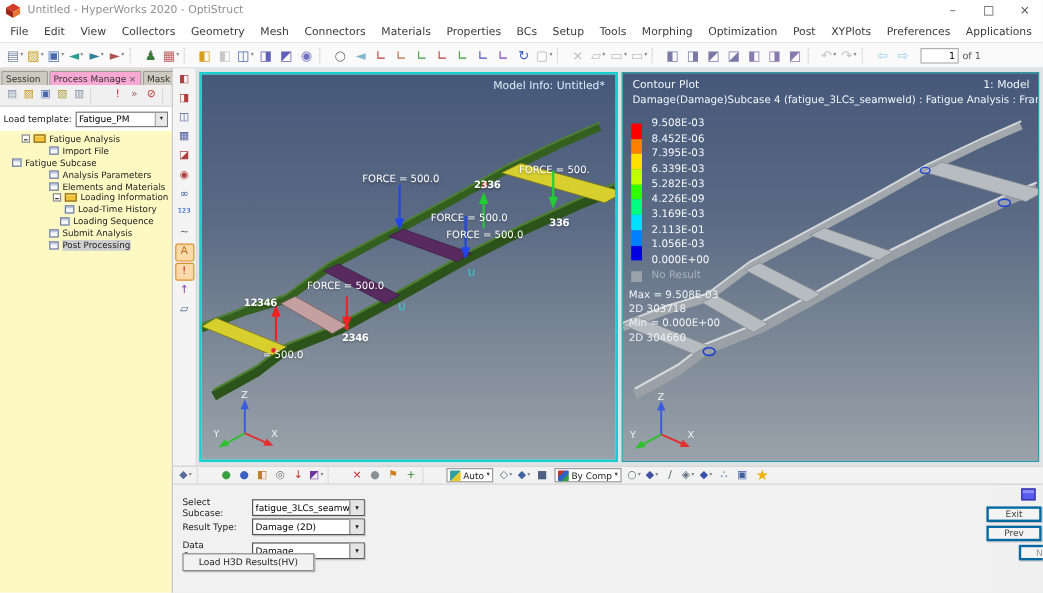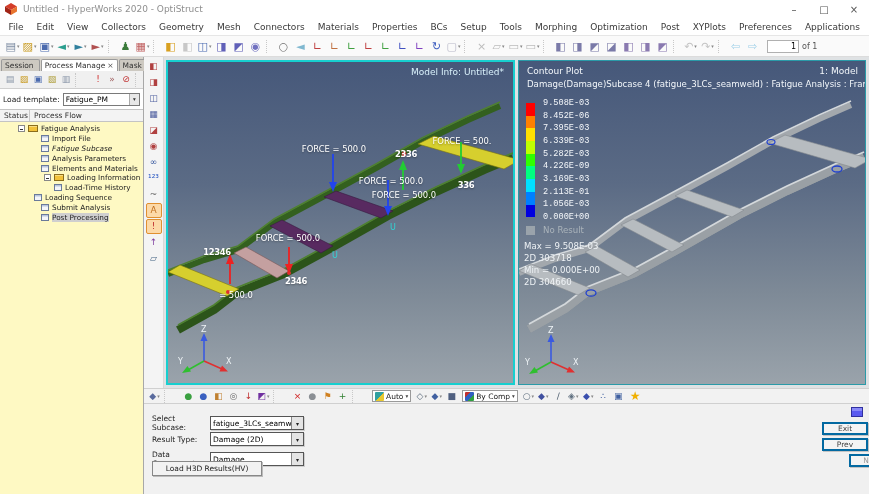--- a/index.html
+++ b/index.html
@@ -25,21 +25,21 @@
   .ticon .caret.dd { display:inline; }
   .ticon.sep { width:7px; height:13px; border-left:1px dotted #c8c8c8; margin:0 2px; }
   .page-box { margin-left:6px; display:flex; align-items:center; gap:3px; }
   .page-input { width:32px; height:13px; border:1px solid #b0b0b0; background:#fff; font-size:8px; text-align:right; padding-right:2px; font-family:inherit; }
   .page-of { font-size:8px; color:#555; }
 
   
   .left-panel { position:absolute; left:0; top:57px; width:144px; bottom:0; background:#ffffff; border-right:1px solid #a8a8a8; display:flex; flex-direction:column; }
   .tabs { height:14px; background:#d9d5cd; display:flex; align-items:flex-end; padding-left:1px; flex:none; }
   .tab { font-size:7.5px; color:#333; background:#cdc9c1; border:1px solid #9a9a9a; border-bottom:none; border-radius:2px 2px 0 0; padding:1px 3px; margin-right:1px; display:flex; gap:2px; white-space:nowrap; }
-  .tab.active { background:#ffffff;text-align:right; }
+  .tab.active { background:#f9a8d4;text-align:right; }
   .tab .tclose { color:#555; }
   .pm-toolbar { height:18px; background:#f0f0f0; border-bottom:1px solid #cfcfcf; display:flex; align-items:center; padding:0 3px; flex:none; }
   .pm-toolbar .ticon { width:14px; height:14px; font-size:9px; }
   .lt-row { height:20px; display:flex; align-items:center; gap:3px; padding:0 3px; flex:none; background:#fff; }
   .lt-label { font-size:7.5px; color:#222; white-space:nowrap; }
   .combo-sm { flex:1; height:13px; border:1px solid #7a7a7a; background:#fff; display:flex; align-items:center; font-size:7.5px; overflow:hidden; }
   .combo-sm .cv { flex:1; padding-left:2px; white-space:nowrap; overflow:hidden; }
   .combo-sm .ca { width:10px; height:100%; background:#e8e8e8; border-left:1px solid #aaa; font-size:5.5px; display:flex; align-items:center; justify-content:center; color:#333; flex:none; }
   .tree-header { height:13px; display:flex; border-top:1px solid #c4c4c4; border-bottom:1px solid #c4c4c4; background:#f3f3f3; font-size:7.5px; color:#333; flex:none; }
   .th-status { width:30px; padding-left:4px; border-right:1px solid #c9c9c9; display:flex; align-items:center; }
@@ -70,21 +70,21 @@
   .triad { position:absolute; left:10px; bottom:6px; z-index:3; }
   .triad text { fill:#eef3f6; font-size:8px; font-family:inherit; }
 
   
   .rv-title { position:absolute; left:8px; top:5px; font-size:9px; color:#f2f6fa; z-index:4; }
   .rv-window-label { position:absolute; right:7px; top:5px; font-size:9px; color:#f2f6fa; z-index:4; }
   .rv-sub { position:absolute; left:8px; top:18px; font-size:8.6px; color:#f2f6fa; white-space:nowrap; z-index:4; }
   .legend-bar { position:absolute; left:7px; top:42px; width:9px; z-index:4; }
   .legend-bar .band { width:9px; height:12.7px; }
   .legend-labels { position:absolute; left:24px; top:35.6px; display:flex; flex-direction:column; z-index:4; }
-  .legend-value { height:12.7px; display:flex; align-items:center; font-size:8.6px; color:#f4f7fa;font-family:Liberation Mono, monospace; }
+  .legend-value { height:12.7px; display:flex; align-items:center; font-size:8.6px; color:#f4f7fa; }
   .no-result { position:absolute; left:7px; top:164px; display:flex; align-items:center; gap:8px; z-index:4; }
   .nr-swatch { width:9px; height:9px; background:#9aa3ab; }
   .nr-label { font-size:8.6px; color:#aab3ba; }
   .legend-stats { position:absolute; left:5px; top:180px; z-index:4; }
   .stat-line { font-size:8.6px; color:#eef2f5; height:12px; }
 
   
   .bottom-toolbar { position:absolute; left:144px; top:388px; width:725px; height:16px; background:#f2f2f2; border-top:1px solid #d0d0d0; border-bottom:1px solid #d0d0d0; display:flex; align-items:center; padding-left:3px; }
   .bottom-toolbar .ticon { width:15px; height:13px; font-size:9px; }
   .mini-combo { height:12px; border:1px solid #9a9a9a; background:#fff; display:flex; align-items:center; margin:0 3px; padding:0 2px; gap:2px; }
@@ -493,39 +493,35 @@
         </span>
 
     </div>
     <div class="lt-row">
       <span class="lt-label">Load template:</span>
       <span class="combo-sm">
         <span class="cv">Fatigue_PM</span>
         <span class="ca">▾</span>
       </span>
     </div>
-    <div class="tree-header">
-      <span class="th-status">Status</span>
-      <span class="th-flow">Process Flow</span>
-    </div>
     <div class="tree">
 
         <div class="titem" style="padding-left: 18px;">
           <span class="expander expander-on"></span>
           <span class="nicon folder"></span>
           <span class="tlabel">Fatigue Analysis</span>
         </div>
 
         <div class="titem" style="padding-left: 31px;">
           <span class="expander"></span>
           <span class="nicon task"></span>
           <span class="tlabel">Import File</span>
         </div>
 
-        <div class="titem" style="padding-left: 31px; font-style: italic;">
+        <div class="titem" style="">
           <span class="expander"></span>
           <span class="nicon task"></span>
           <span class="tlabel">Fatigue Subcase</span>
         </div>
 
         <div class="titem" style="padding-left: 31px;">
           <span class="expander"></span>
           <span class="nicon task"></span>
           <span class="tlabel">Analysis Parameters</span>
         </div>
@@ -541,21 +537,21 @@
           <span class="nicon folder"></span>
           <span class="tlabel">Loading Information</span>
         </div>
 
         <div class="titem" style="padding-left: 44px;">
           <span class="expander"></span>
           <span class="nicon task"></span>
           <span class="tlabel">Load-Time History</span>
         </div>
 
-        <div class="titem" style="padding-left: 24px;">
+        <div class="titem" style="padding-left: 40px;">
           <span class="expander"></span>
           <span class="nicon task"></span>
           <span class="tlabel">Loading Sequence</span>
         </div>
 
         <div class="titem" style="padding-left: 31px;">
           <span class="expander"></span>
           <span class="nicon task"></span>
           <span class="tlabel">Submit Analysis</span>
         </div>

